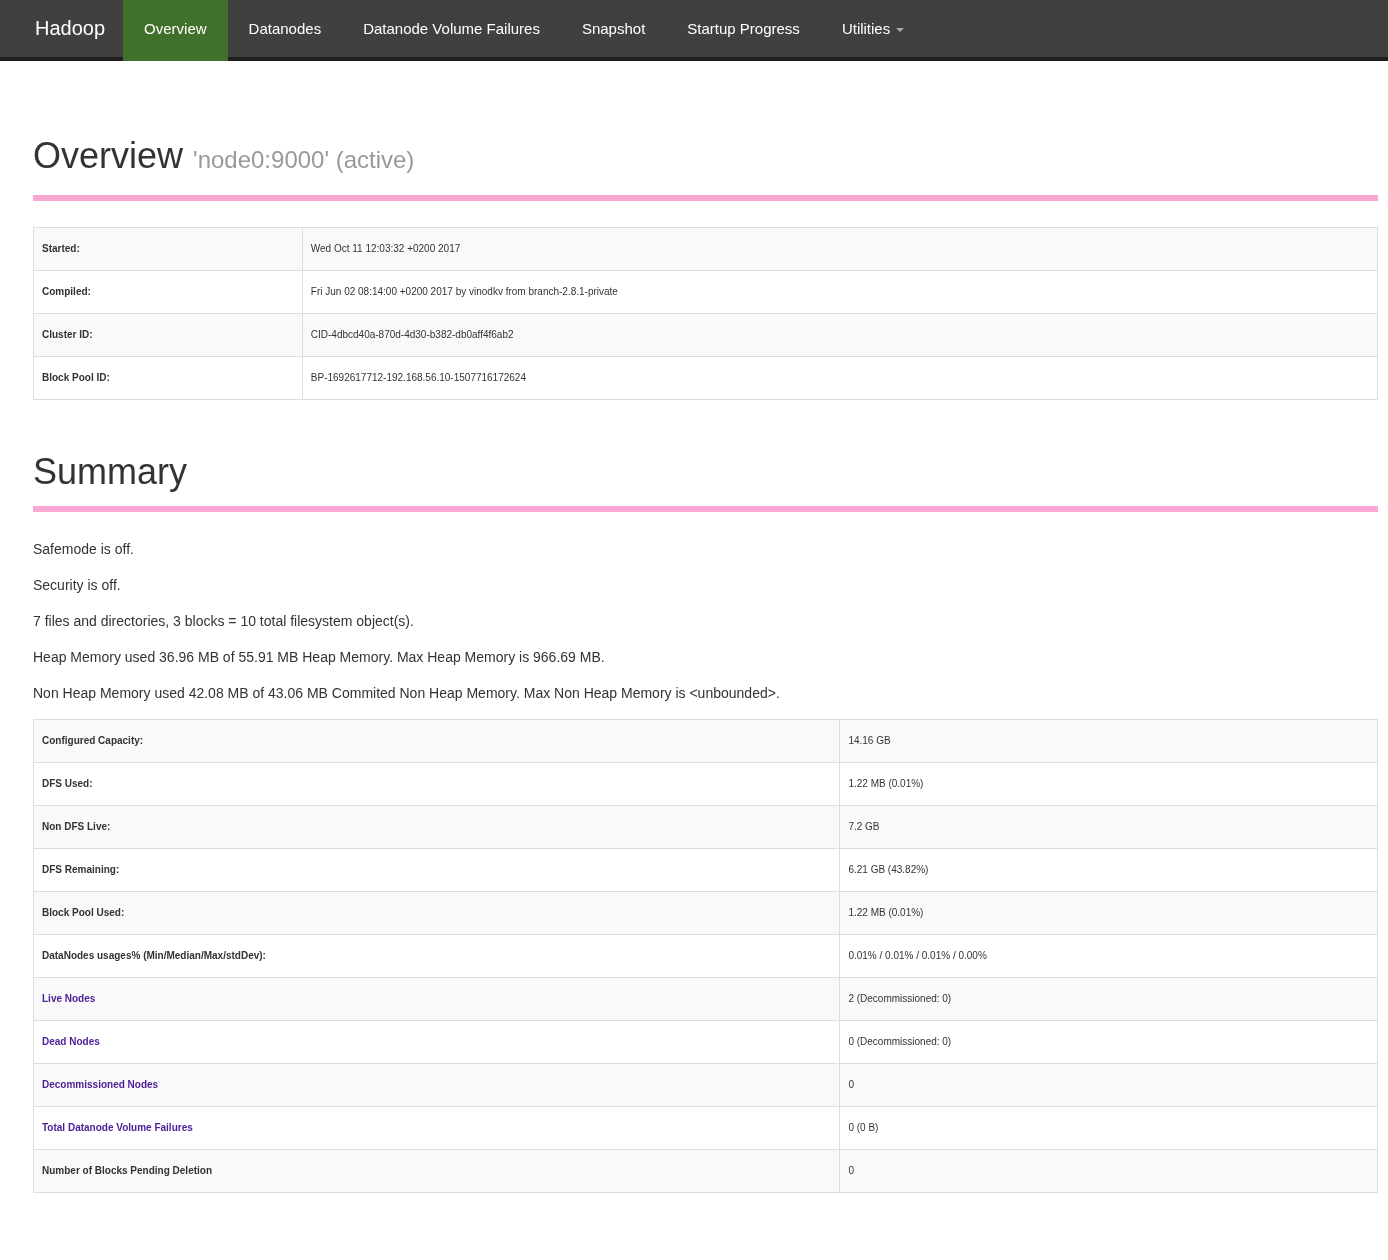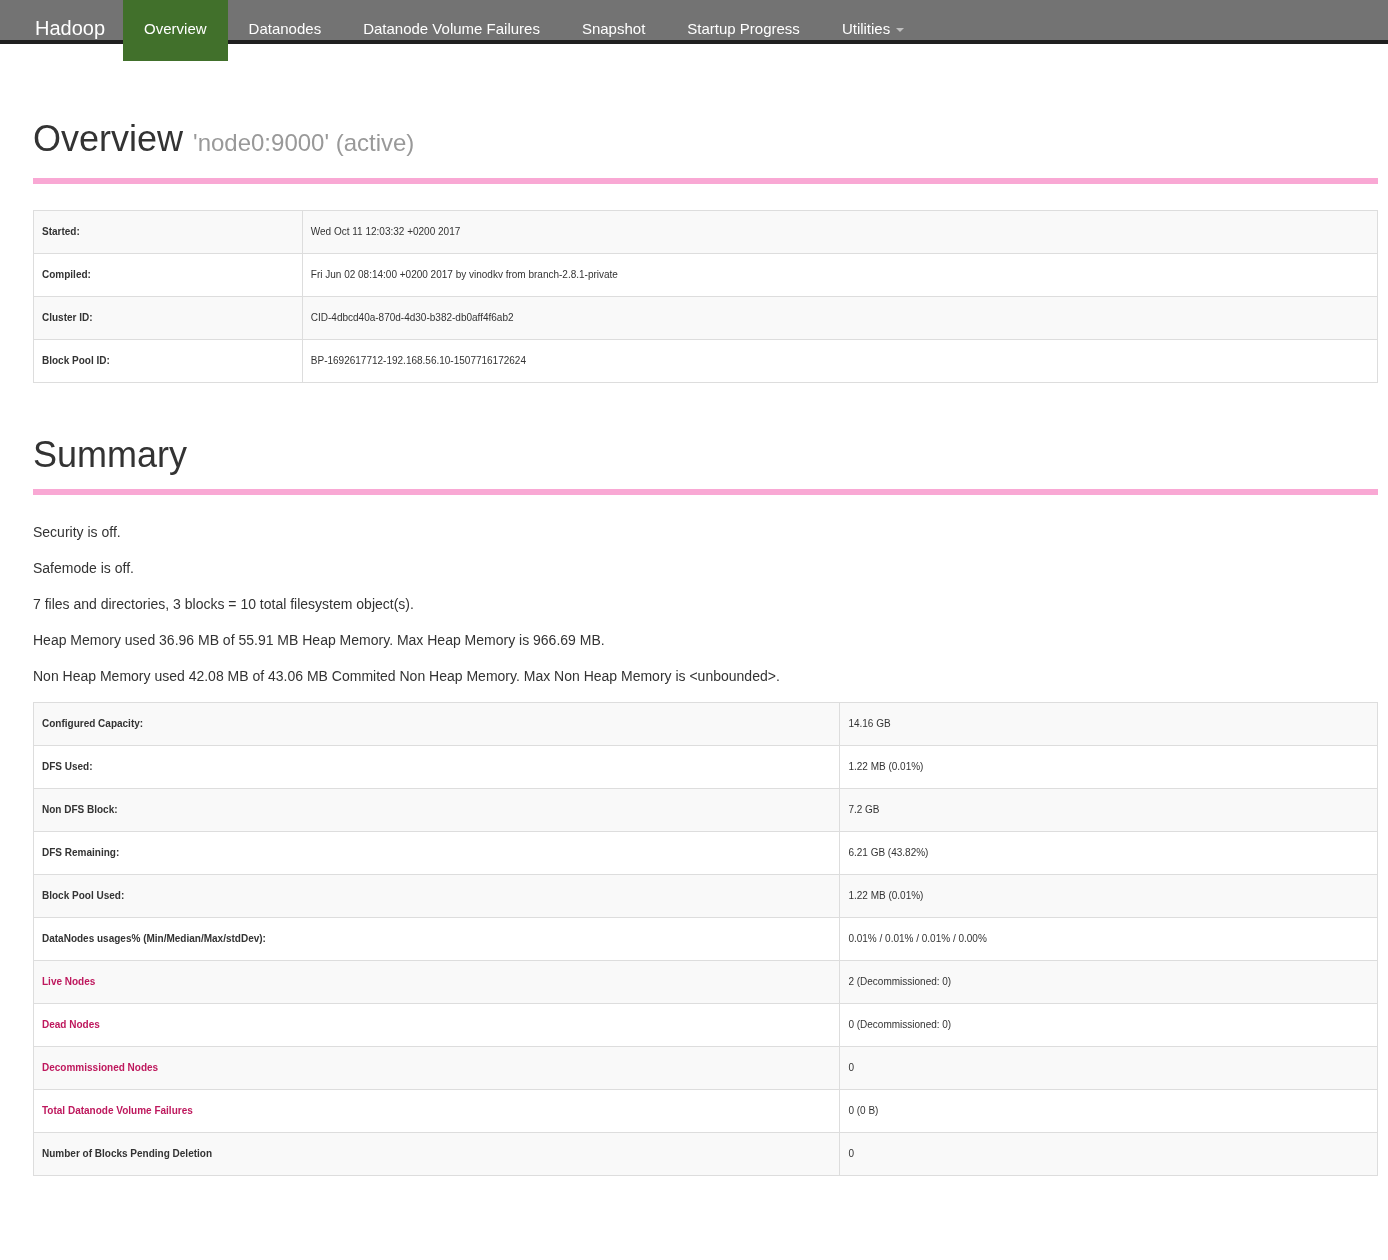--- a/index.html
+++ b/index.html
@@ -8,22 +8,22 @@
     width: 1388px; height: 1260px; overflow: hidden;
     background: #ffffff; color: #333333;
     font-family: "Liberation Sans", sans-serif;
     font-size: 14px; line-height: 1.42857;
     position: relative;
   }
 
   
   .navbar {
     position: relative;
-    height: 44px;
-    background: #737373;
+    height: 61px;
+    background: #404040;
     display: flex;
     align-items: stretch;
   }
   .navbar::after {
     content: "";
     position: absolute; left: 0; right: 0; bottom: 0;
     height: 4px; background: #1f1f1f; z-index: 0;
   }
   .navbar-brand {
     display: block;
@@ -95,21 +95,21 @@
     border-top: 1px solid #dddddd;
     line-height: 20px;
   }
   th {
     font-weight: bold;
     border-right: 1px solid #dddddd;
   }
   tbody tr:nth-child(odd) { background: #f9f9f9; }
   .info-table th { width: 20%; }
   .summary-table th { width: 60%; }
-  .link-label { color: #be185d; cursor: pointer; }
+  .link-label { color: #4c1d95; cursor: pointer; }
 
   
   .summary-paragraphs { margin-top: 27px; }
   .summary-paragraphs p { margin: 0 0 16px 0; line-height: 20px; }
 </style>
 </head>
 <body>
 
 <nav class="navbar">
   <a class="navbar-brand">Hadoop</a>
@@ -172,23 +172,23 @@
         </tr>
       </tbody>
   </table>
 
   <div class="page-header second">
     <h1>Summary</h1>
   </div>
 
   <div class="summary-paragraphs">
 
+      <p>Safemode is off.</p>
+
       <p>Security is off.</p>
-
-      <p>Safemode is off.</p>
 
       <p>7 files and directories, 3 blocks = 10 total filesystem object(s).</p>
 
       <p>Heap Memory used 36.96 MB of 55.91 MB Heap Memory. Max Heap Memory is 966.69 MB.</p>
 
       <p>Non Heap Memory used 42.08 MB of 43.06 MB Commited Non Heap Memory. Max Non Heap Memory is &lt;unbounded&gt;.</p>
     </div>
 
   <table class="summary-table">
     <tbody>
@@ -197,21 +197,21 @@
           <th><span>Configured Capacity:</span></th>
           <td>14.16 GB</td>
         </tr>
 
         <tr>
           <th><span>DFS Used:</span></th>
           <td>1.22 MB (0.01%)</td>
         </tr>
 
         <tr>
-          <th><span>Non DFS Block:</span></th>
+          <th><span>Non DFS Live:</span></th>
           <td>7.2 GB</td>
         </tr>
 
         <tr>
           <th><span>DFS Remaining:</span></th>
           <td>6.21 GB (43.82%)</td>
         </tr>
 
         <tr>
           <th><span>Block Pool Used:</span></th>

